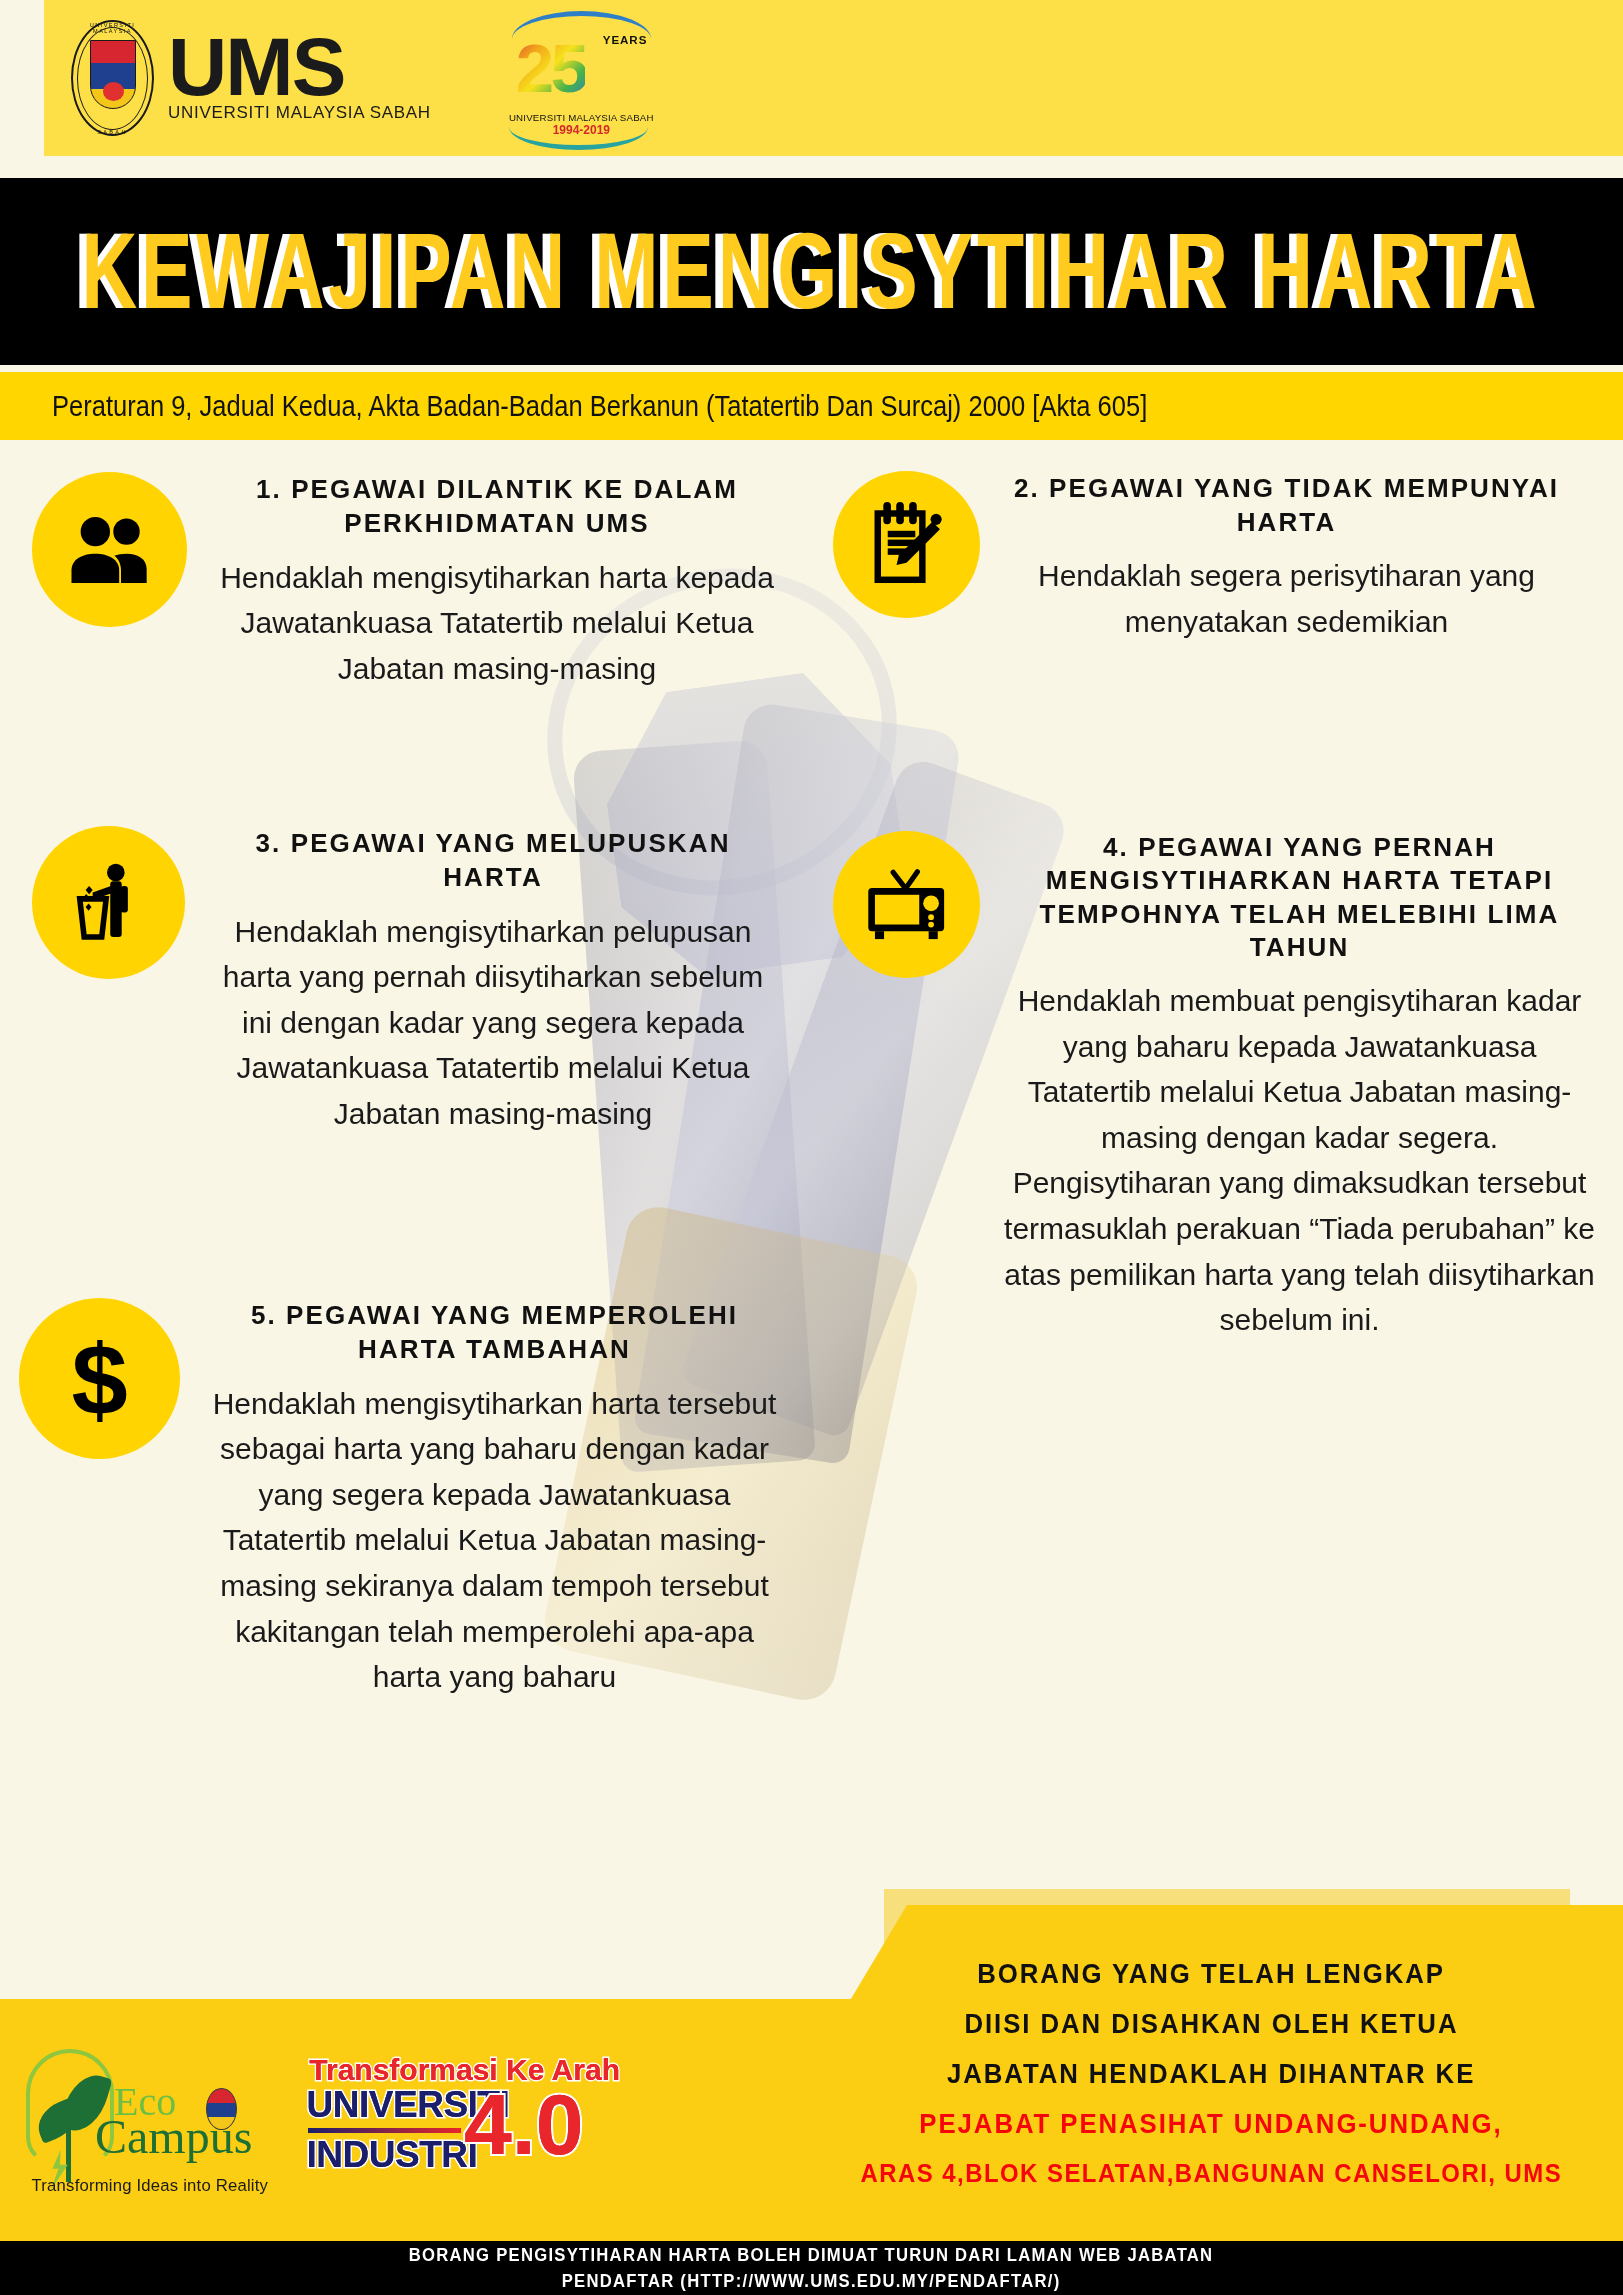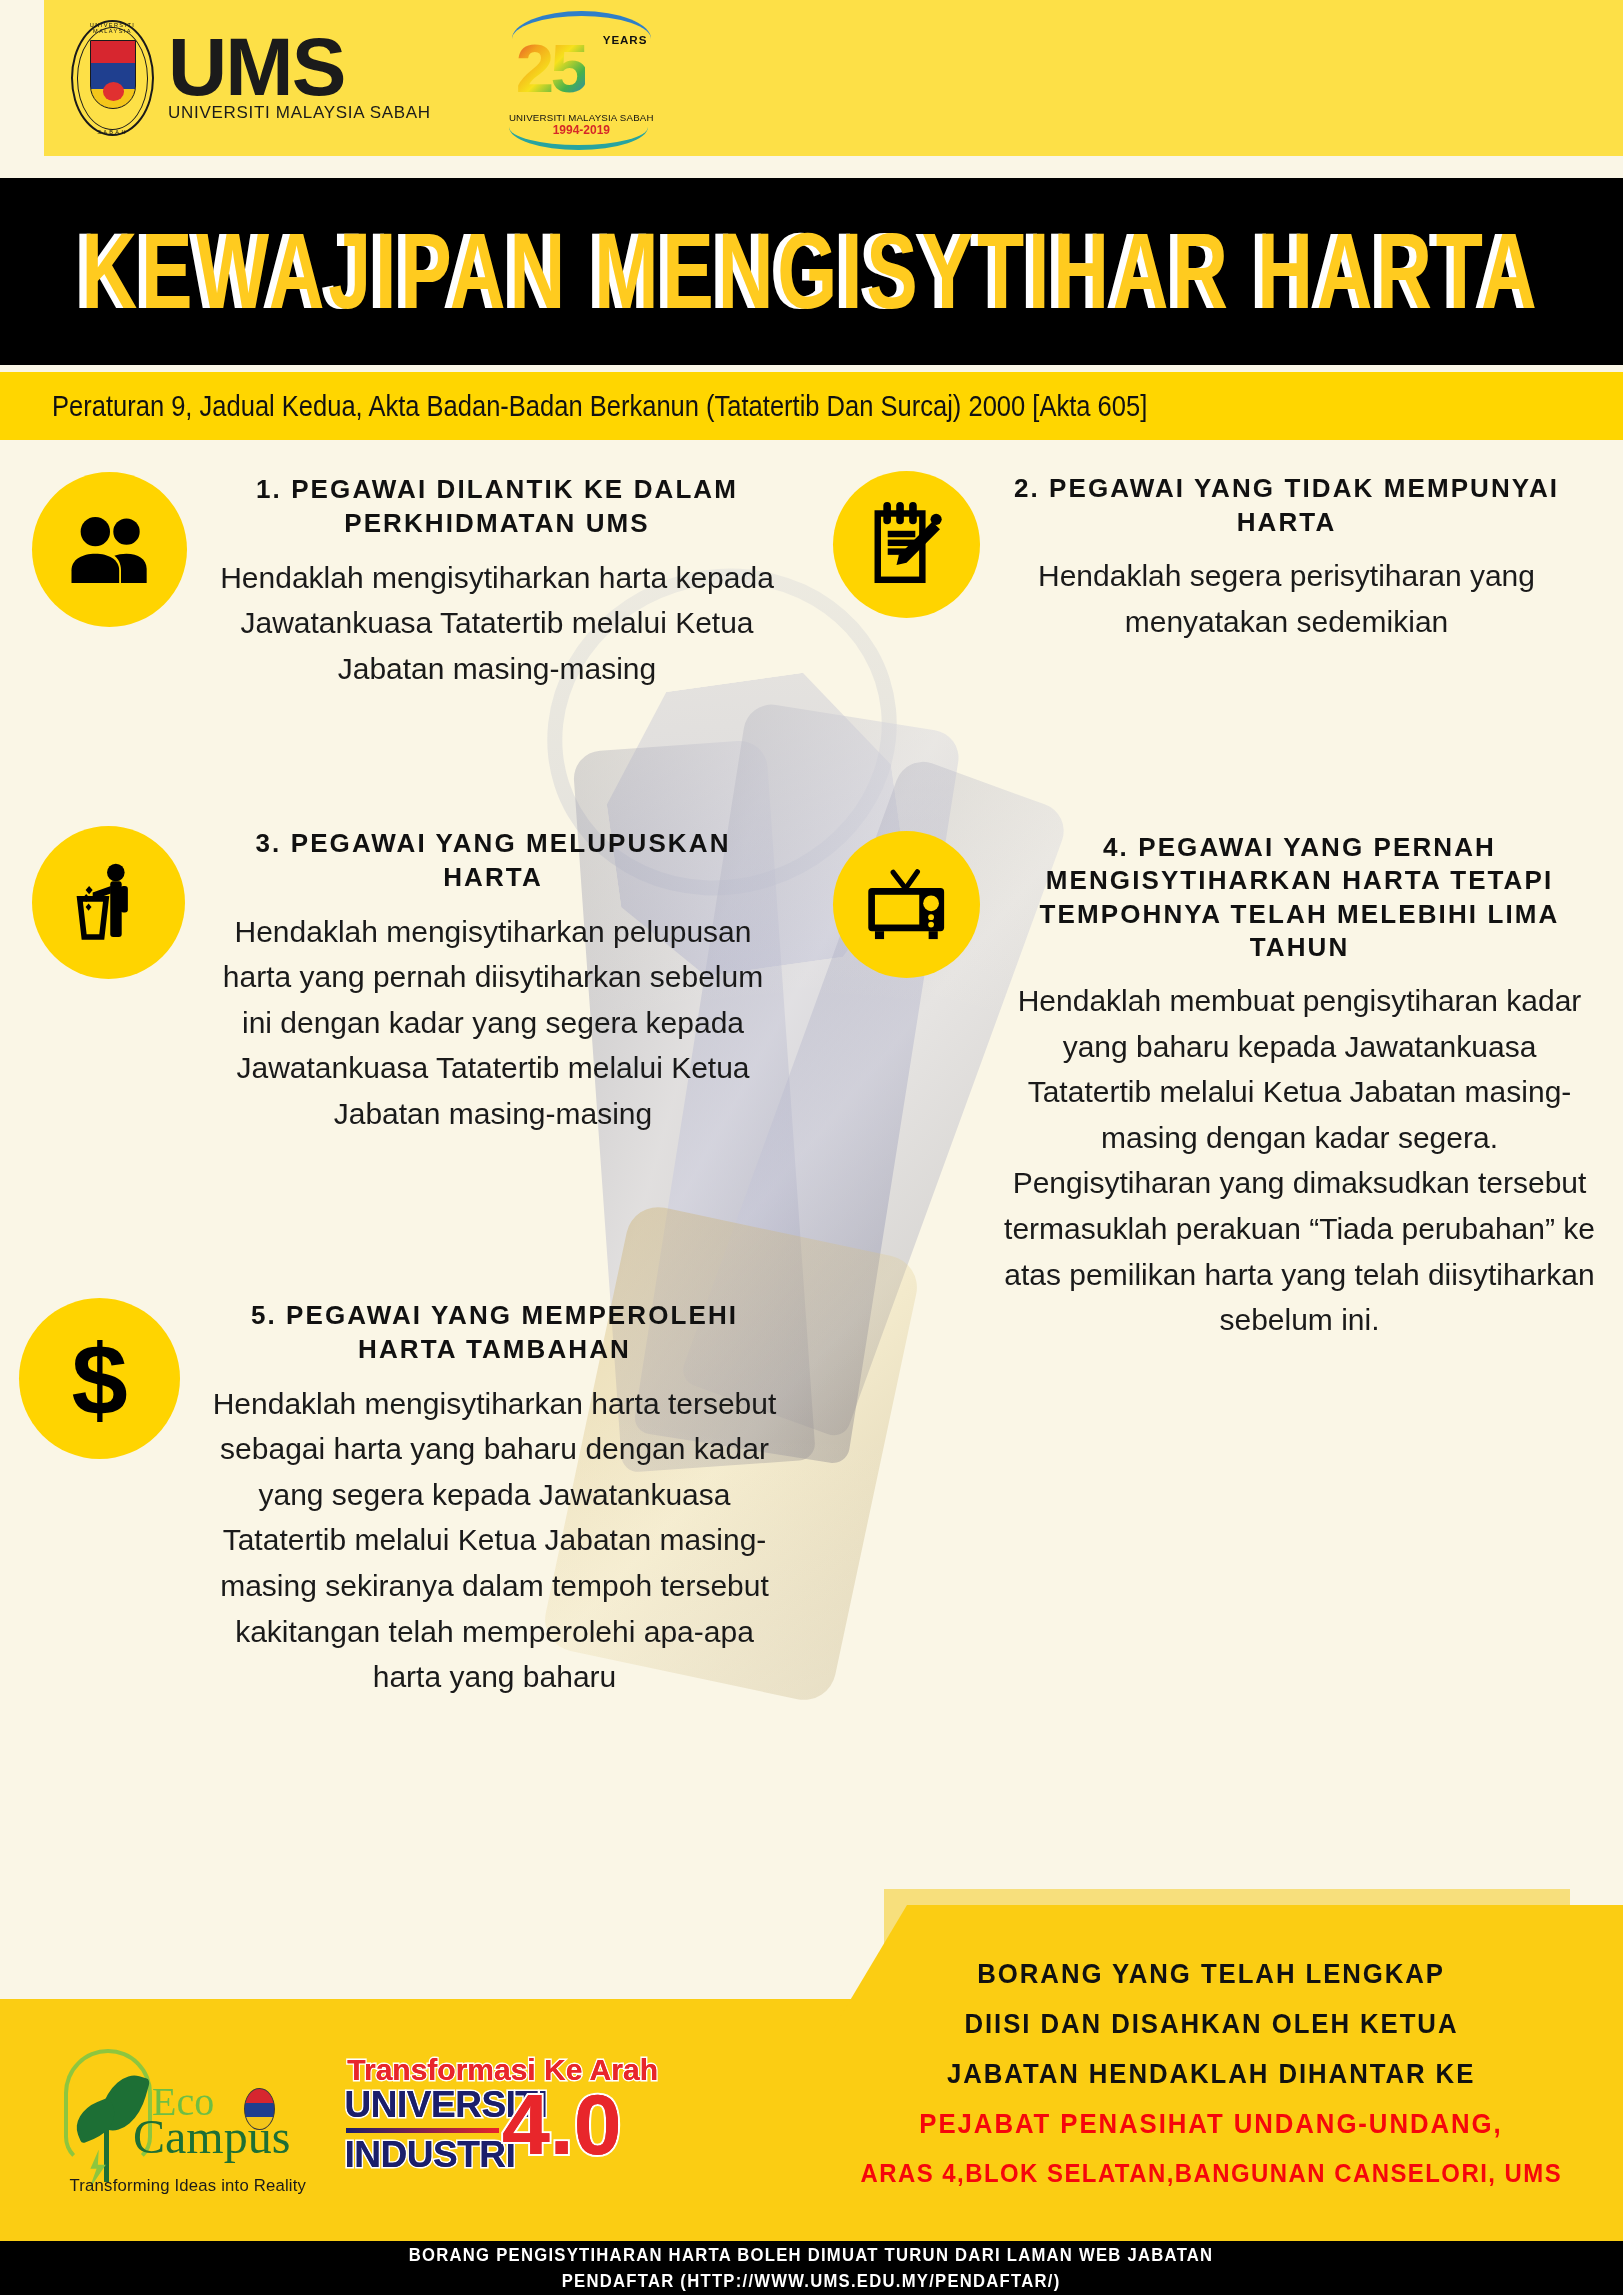--- a/index.html
+++ b/index.html
@@ -225,21 +225,21 @@
   }
   .notice .l.red{ color:#F6060B; }
   .notice .l.small{ font-size:26px; letter-spacing:1.6px; }
 
   
   .footband{
     position:absolute; left:0; top:1999px; width:1623px; height:242px;
     background:#FBCD13; z-index:2;
     display:flex; align-items:center;
   }
-  .eco{ margin-left:64px; position:relative; width:241px; height:153px; }
+  .eco{ margin-left:26px; position:relative; width:241px; height:153px; }
   .eco .bulb{
     position:absolute; left:0; top:5.6px; width:88px; height:116px;
     border:4.2px solid #8DC63F; border-radius:44px 44px 28px 28px; border-bottom-color:transparent;
   }
   .eco .leafA{
     position:absolute; left:40px; top:29px; width:39px; height:60px;
     background:#1D6F35; border-radius:70% 10% 70% 10%; transform:rotate(16deg);
   }
   .eco .leafB{
     position:absolute; left:10.2px; top:60px; width:43px; height:33px;

